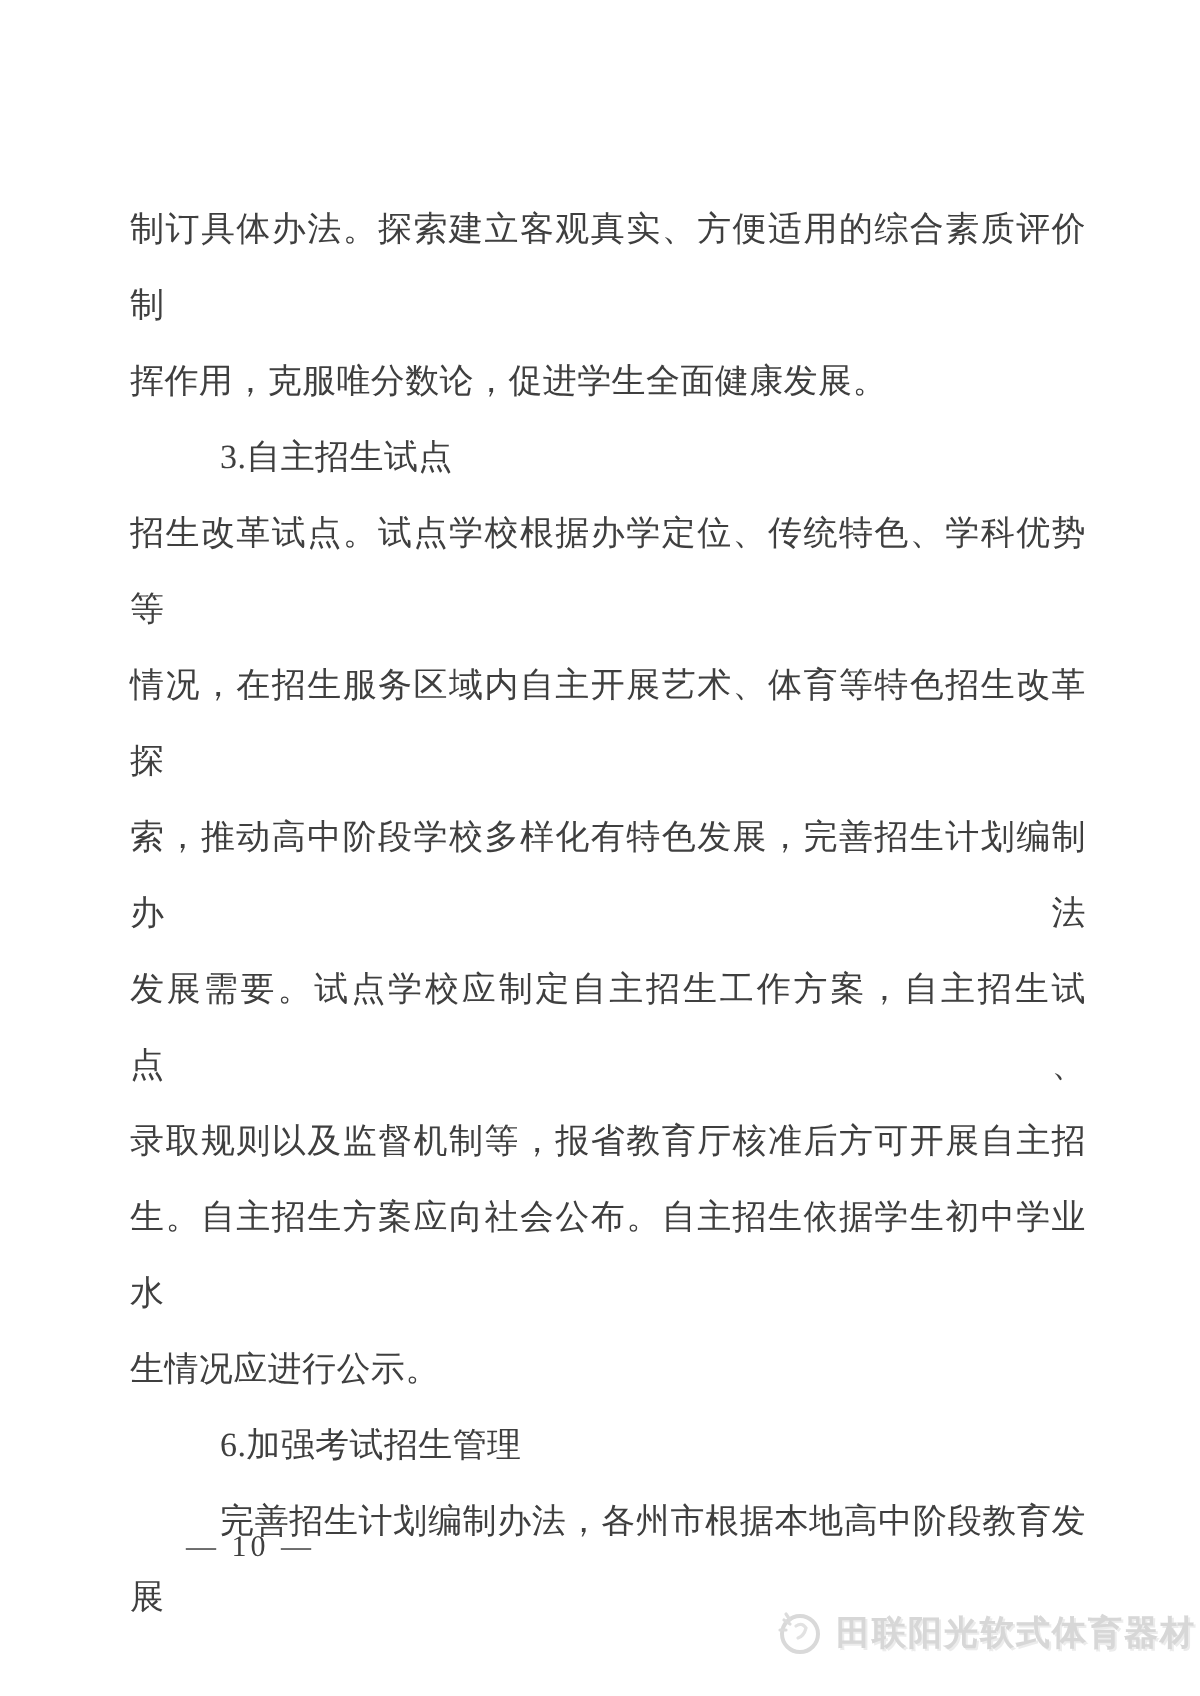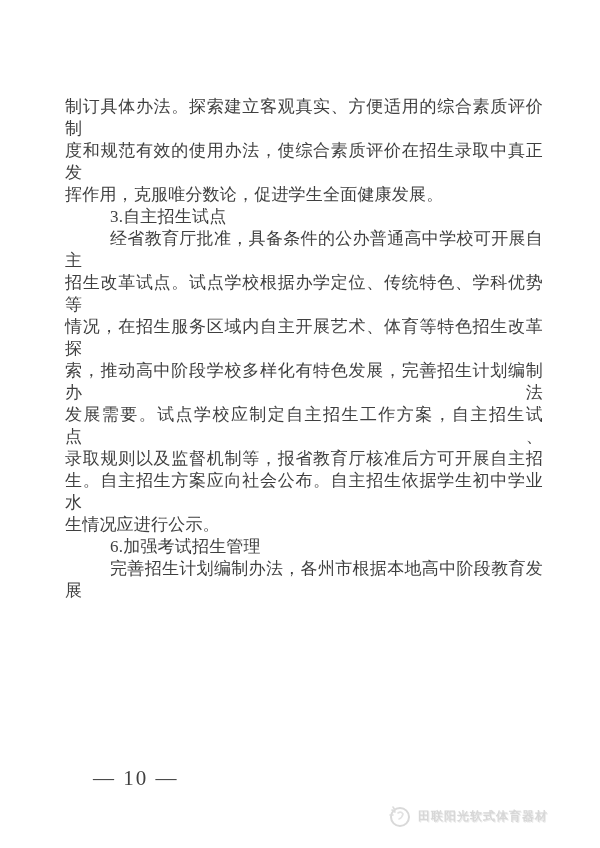--- a/index.html
+++ b/index.html
@@ -16,76 +16,74 @@
     font-family: "Liberation Serif", serif;
   }
   .content {
     position: absolute;
     left: 65px;
     top: 96px;
     width: 478px;
   }
   .line {
     font-size: 17px;
-    line-height: 22px;
+    line-height: 38px;
     color: #3f3f3f;
     text-align: justify;
     text-align-last: justify;
     white-space: normal;
     letter-spacing: 0.2px;
   }
   .line.end {
     text-align: left;
     text-align-last: left;
   }
   .line.indent {
     text-indent: 45px;
   }
   .footer-page-number {
     position: absolute;
     left: 93px;
     top: 766px;
-    font-size: 21px;
+    font-size: 15px;
     color: #3f3f3f;
     letter-spacing: 2px;
   }
   .watermark {
     position: absolute;
     left: 386px;
     top: 803px;
     display: flex;
     align-items: center;
     gap: 6px;
   }
   .watermark-logo {
     width: 26px;
     height: 26px;
     flex: 0 0 auto;
   }
   .watermark-text {
     font-family: "Liberation Sans", sans-serif;
     font-weight: 700;
-    font-size: 12px;
+    font-size: 17px;
     color: #d7d7d7;
     text-shadow: 1px 1px 0 #ececec;
     letter-spacing: 1px;
     white-space: nowrap;
   }
 </style>
 </head>
 <body>
 
 <div class="page">
 
   <div class="content">
     <div class="line">制订具体办法。探索建立客观真实、方便适用的综合素质评价制</div>
-    <div class="line">度和规范有效的使用办法，使综合素质评价在招生录取中真正发</div>
     <div class="line end">挥作用，克服唯分数论，促进学生全面健康发展。</div>
     <div class="line end indent">3.自主招生试点</div>
-    <div class="line indent">经省教育厅批准，具备条件的公办普通高中学校可开展自主</div>
     <div class="line">招生改革试点。试点学校根据办学定位、传统特色、学科优势等</div>
     <div class="line">情况，在招生服务区域内自主开展艺术、体育等特色招生改革探</div>
     <div class="line">索，推动高中阶段学校多样化有特色发展，完善招生计划编制办法</div>
     <div class="line">发展需要。试点学校应制定自主招生工作方案，自主招生试点、</div>
     <div class="line">录取规则以及监督机制等，报省教育厅核准后方可开展自主招</div>
     <div class="line">生。自主招生方案应向社会公布。自主招生依据学生初中学业水</div>
     <div class="line end">生情况应进行公示。</div>
     <div class="line end indent">6.加强考试招生管理</div>
     <div class="line indent">完善招生计划编制办法，各州市根据本地高中阶段教育发展</div>
 

